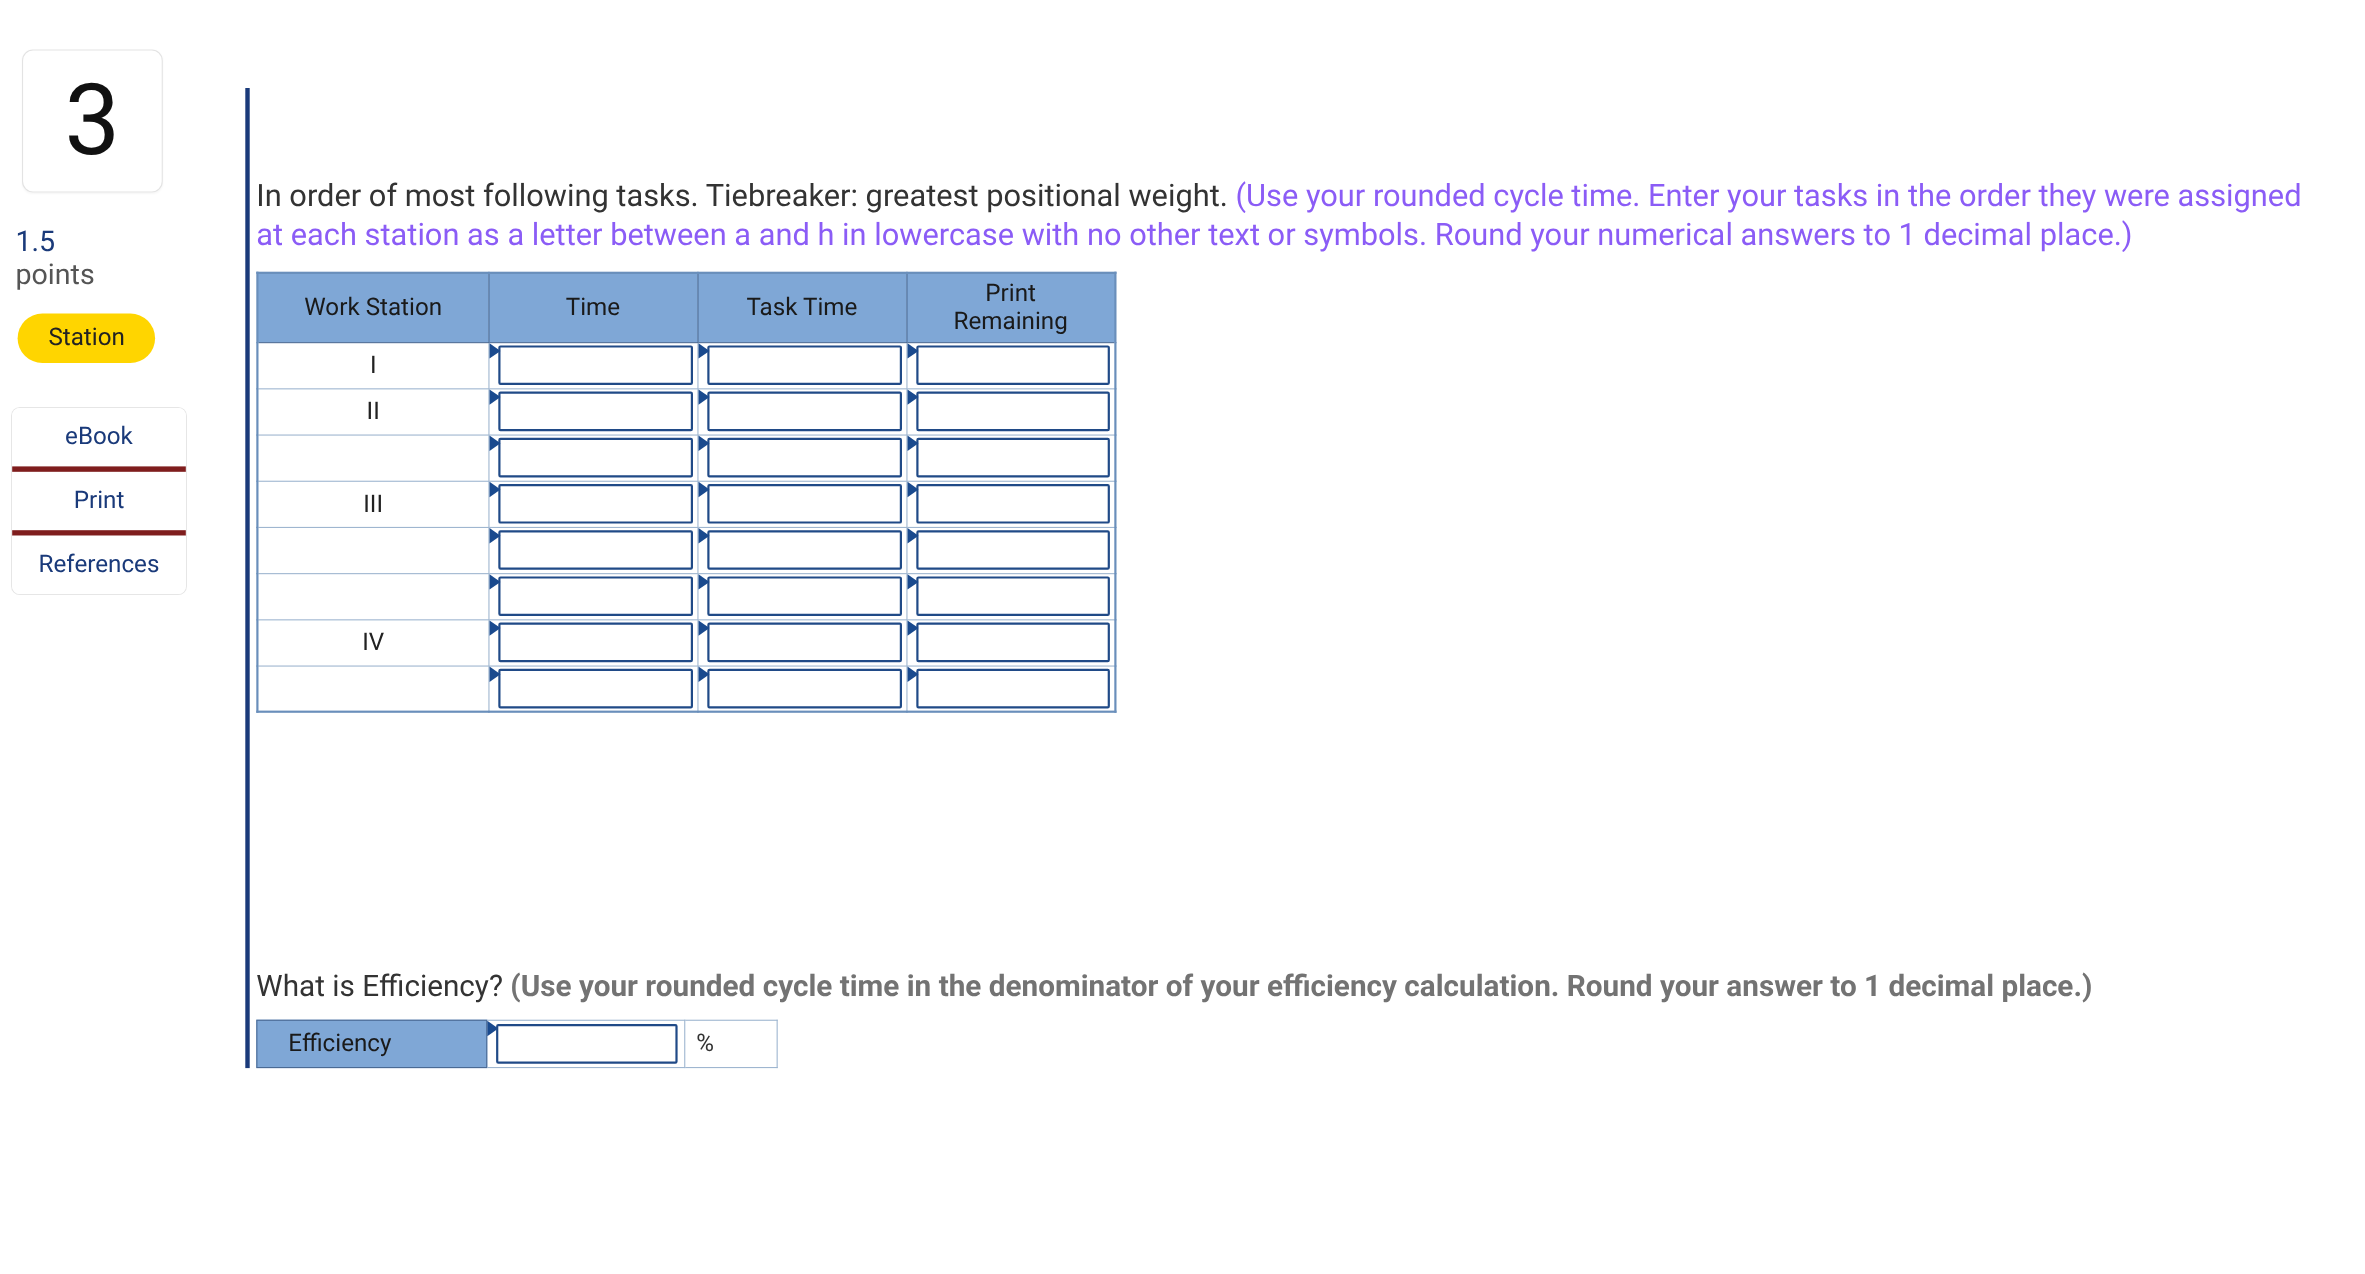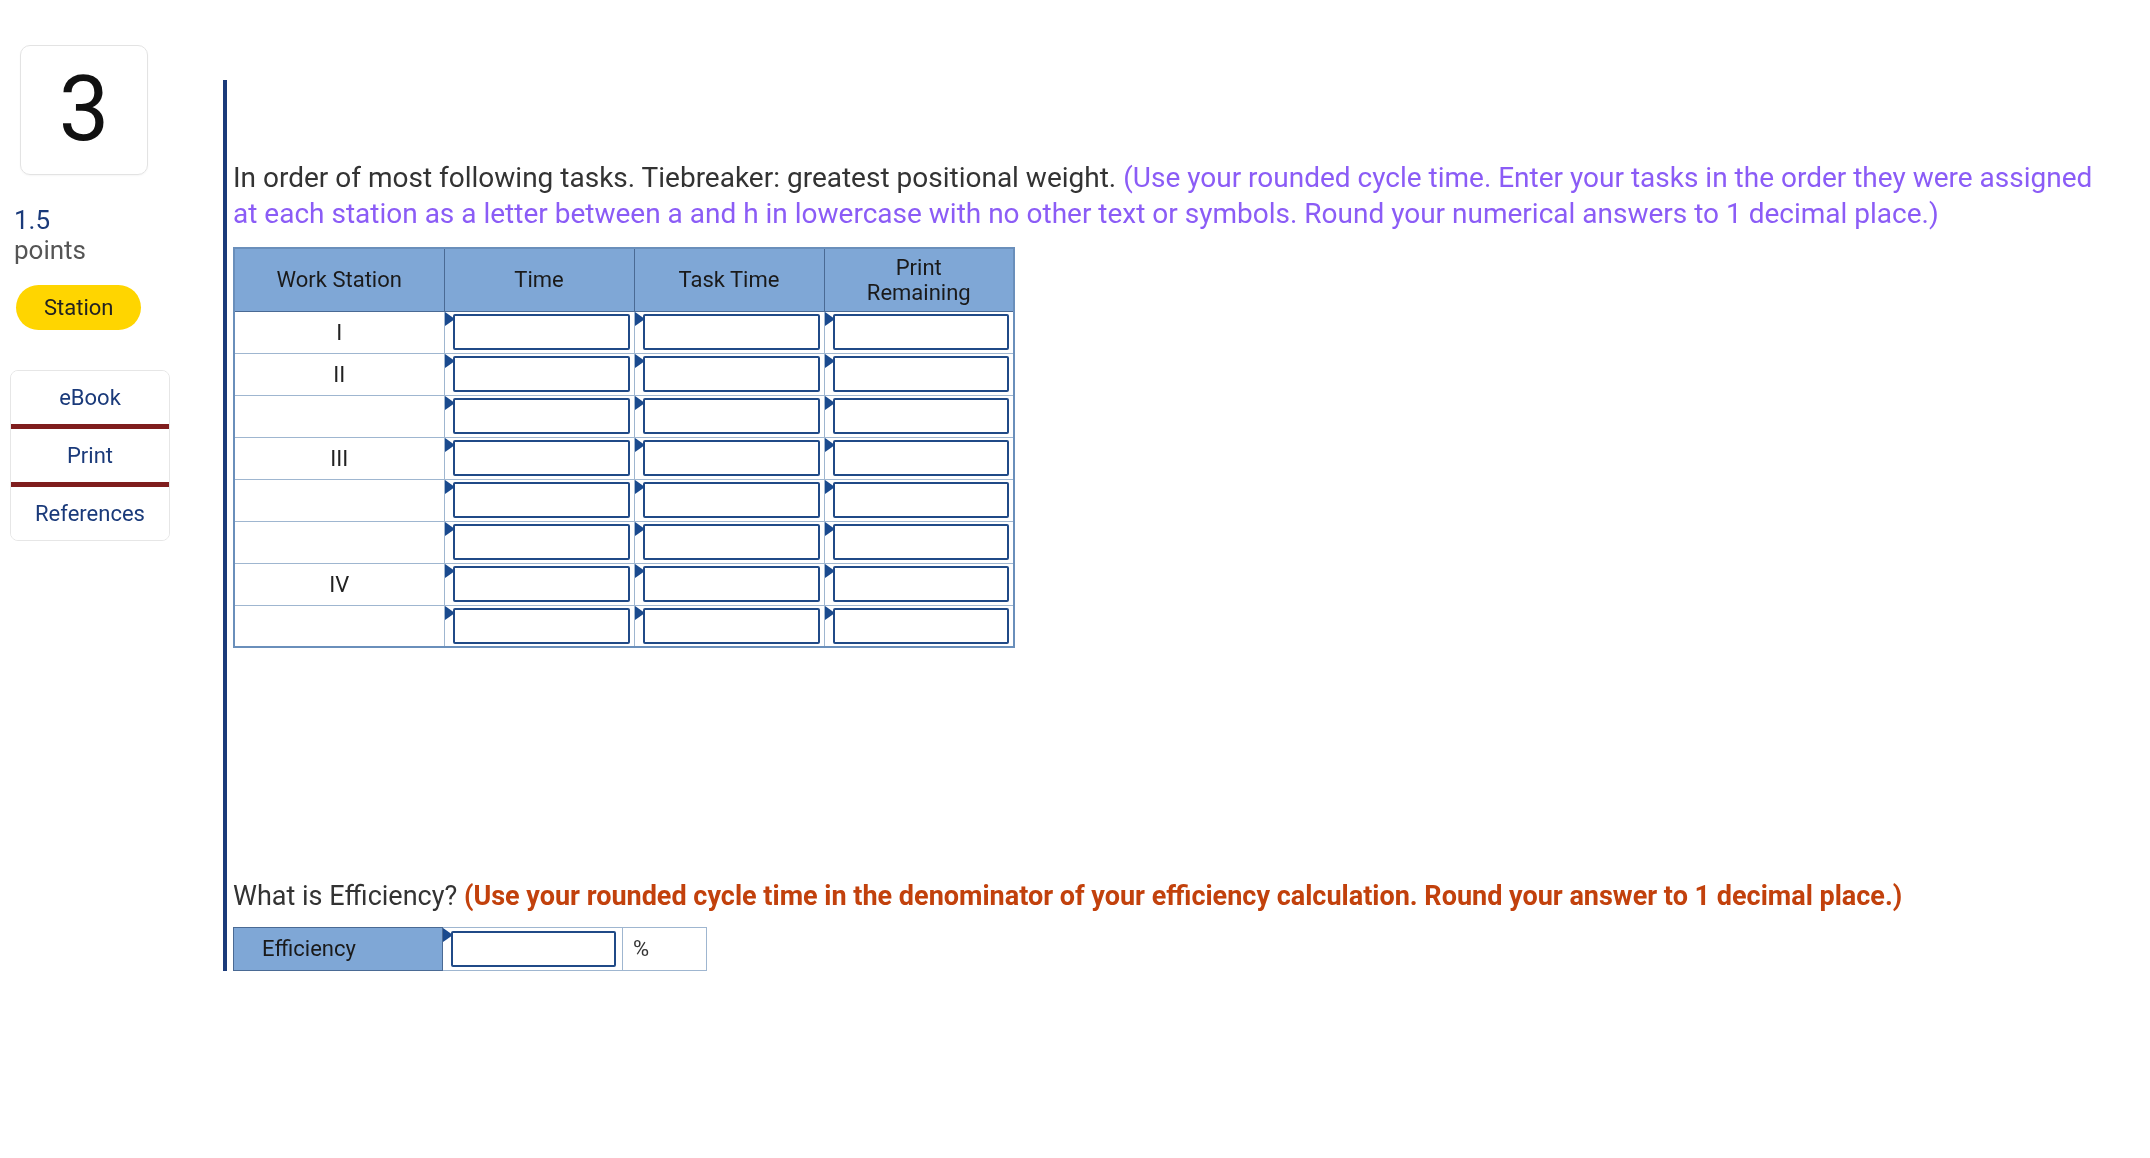--- a/index.html
+++ b/index.html
@@ -142,21 +142,21 @@
       font-size: 20px;
       outline: none;
     }
     .midspace { height: 220px; }
     .prompt2 {
       font-size: 27px;
       line-height: 1.35;
       color: #333;
       margin-top: 10px;
     }
-    .prompt2 .red { color: #c2410c; font-weight: 700; }
+    .prompt2 .red { color: #737373; font-weight: 700; }
     .eff-row {
       display: flex;
       align-items: stretch;
       margin-top: 12px;
     }
     .eff-label {
       background: #7fa7d6;
       border: 1px solid #4a6a94;
       color: #1a1a1a;
       font-size: 22px;

